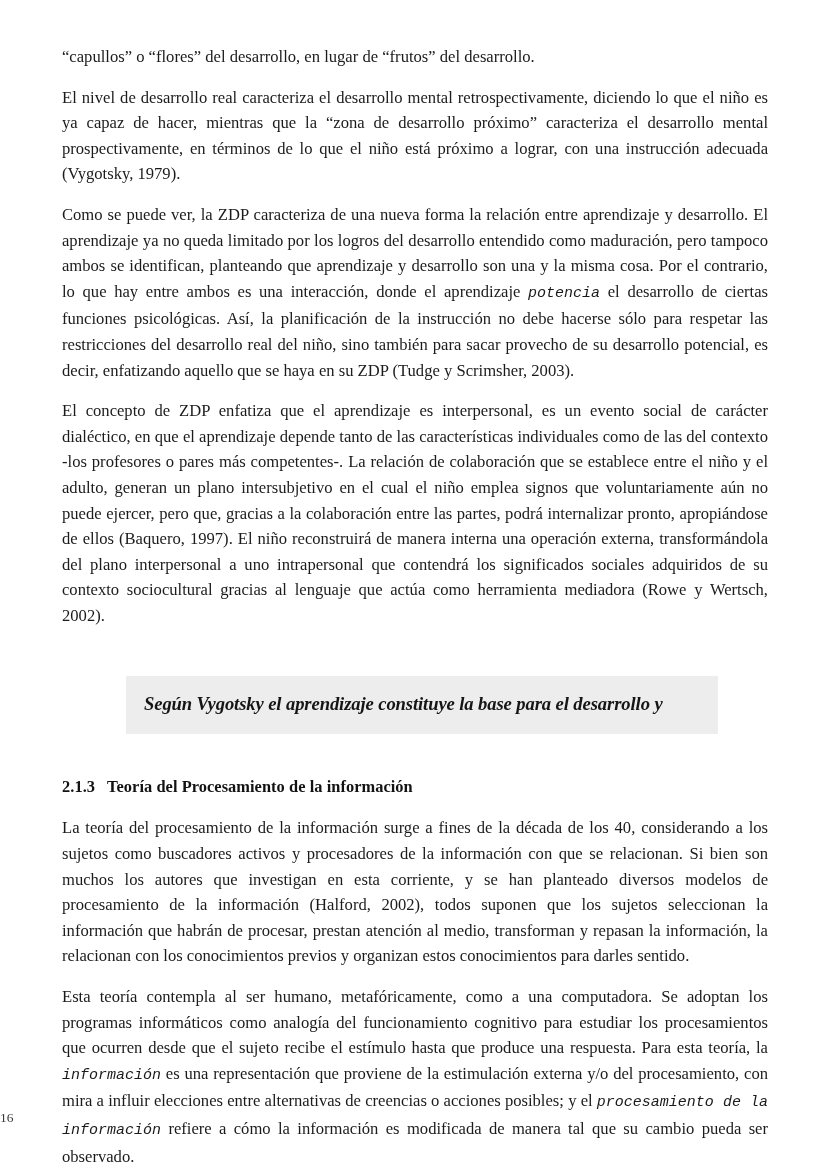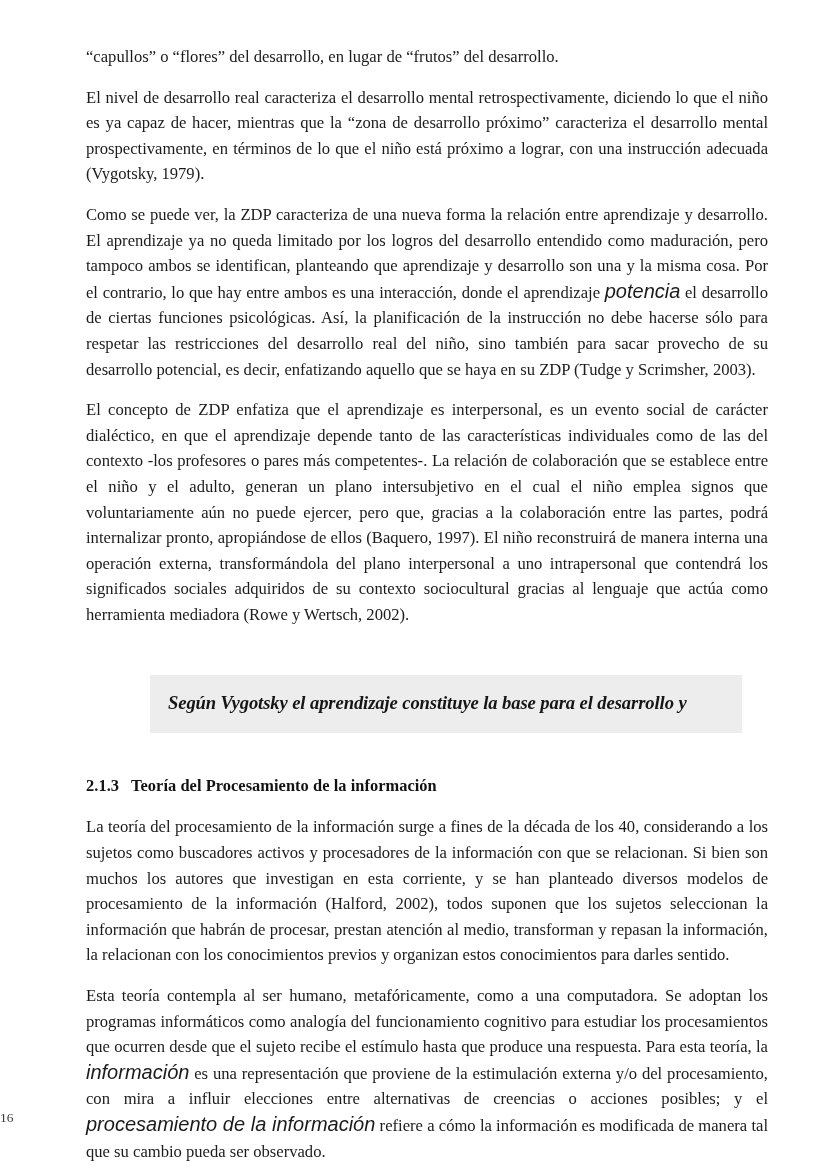--- a/index.html
+++ b/index.html
@@ -12,37 +12,37 @@
     background: #ffffff;
     font-family: "Liberation Serif", serif;
     color: #1a1a1a;
     overflow: hidden;
   }
   .page {
     position: relative;
     width: 828px;
     height: 1168px;
     box-sizing: border-box;
-    padding: 44px 60px 0 86px;
+    padding: 44px 60px 0 62px;
   }
   .body-text {
     font-family: "Liberation Serif", serif;
     font-size: 16.6px;
     line-height: 25.6px;
     text-align: justify;
     text-justify: inter-word;
     color: #1b1b1b;
     margin: 0 0 15px 0;
     hyphens: none;
   }
   .body-text:last-of-type { margin-bottom: 0; }
   .it {
-    font-family: Liberation Sans, sans-serif;
+    font-family: Liberation Mono, monospace;
     font-style: italic;
-    font-size: 20px;
+    font-size: 15px;
   }
   .quote-box {
     background: #ededed;
     margin: 48px 4px 0 64px;
     padding: 15px 18px 17px 18px;
     width: 592px;
     box-sizing: border-box;
   }
   .quote-text {
     font-family: "Liberation Serif", serif;

